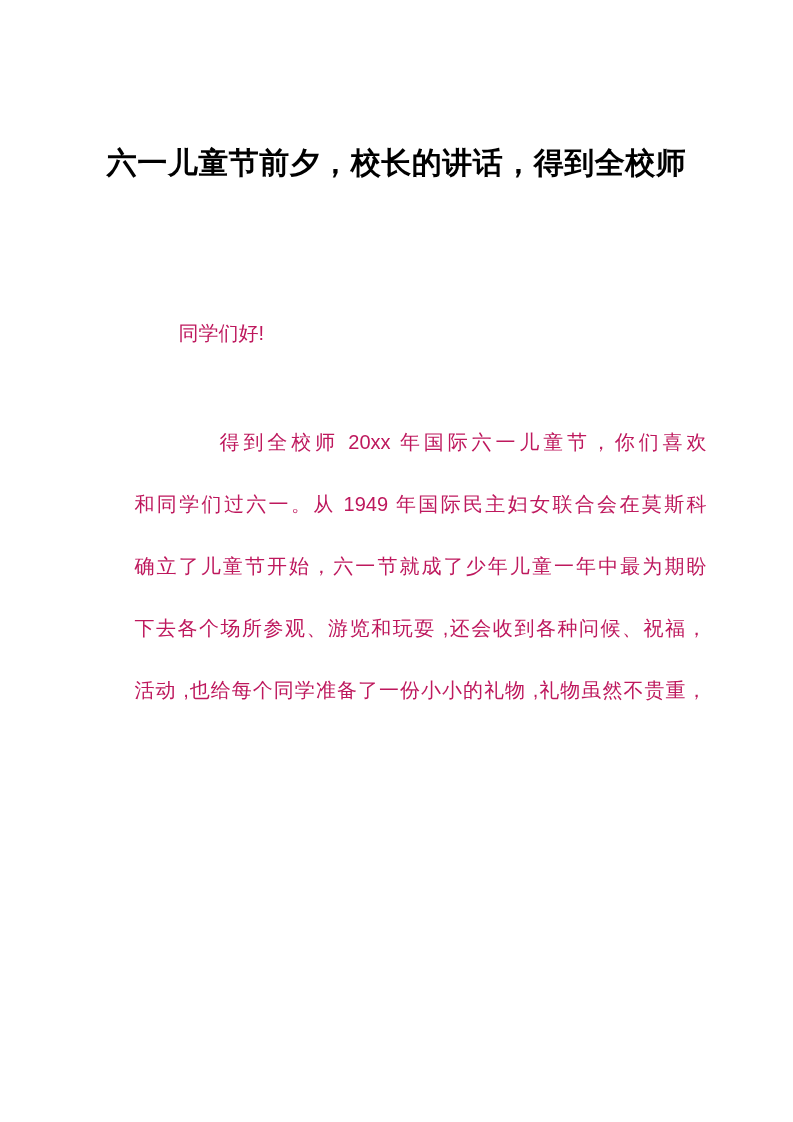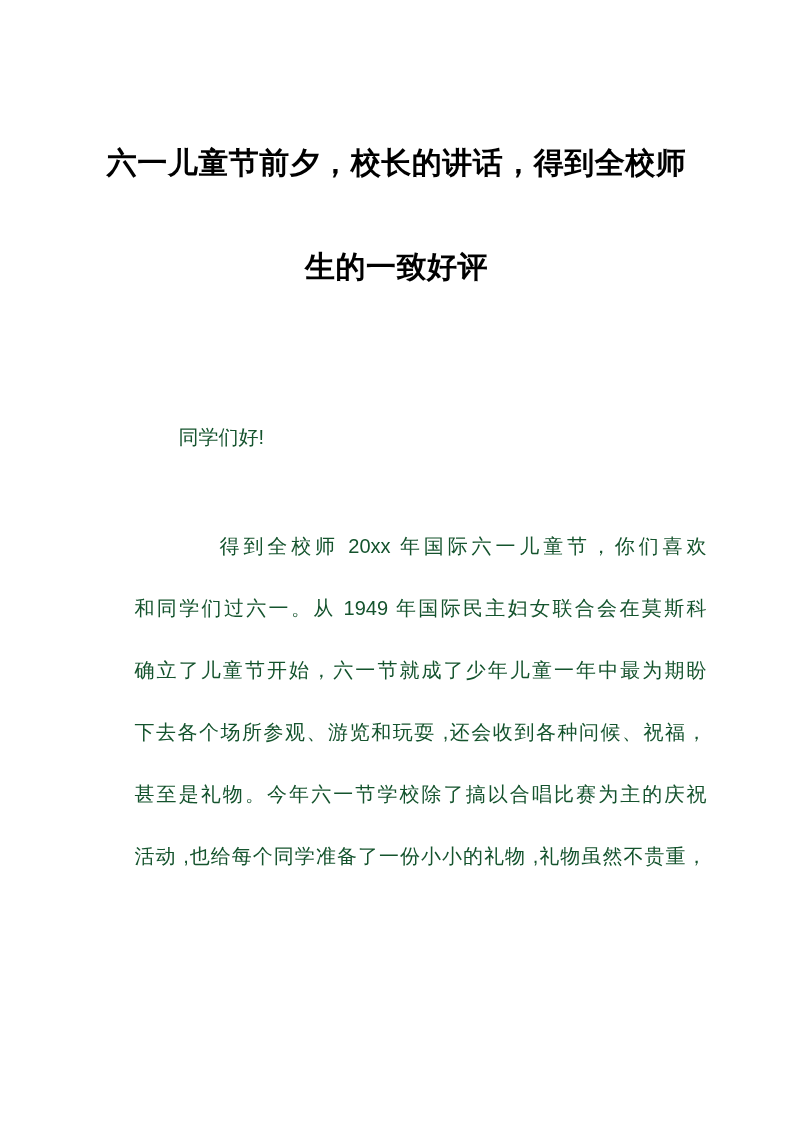--- a/index.html
+++ b/index.html
@@ -27,21 +27,21 @@
     letter-spacing: 0.5px;
   }
   .title-line {
     line-height: 104px;
     white-space: nowrap;
   }
   .doc-body {
     margin-left: 113px;
     width: 572px;
     font-size: 20px;
-    color: #14532d;
+    color: #be185d;
   }
   .salutation {
     margin: 87px 0 0 0;
     line-height: 62px;
     text-indent: 44px;
     text-align: left;
   }
   .paragraph {
     margin-top: 47px;
   }
@@ -54,31 +54,29 @@
     text-indent: 85px;
   }
 </style>
 </head>
 <body>
 
 <div class="page">
 
   <h1 class="title">
     <div class="title-line">六一儿童节前夕，校长的讲话，得到全校师</div>
-    <div class="title-line">生的一致好评</div>
   </h1>
 
   <div class="doc-body">
 
     <p class="salutation">同学们好!</p>
 
     <div class="paragraph">
       <div class="pline first">得到全校师 20xx 年国际六一儿童节，你们喜欢</div>
       <div class="pline">和同学们过六一。从 1949 年国际民主妇女联合会在莫斯科</div>
       <div class="pline">确立了儿童节开始，六一节就成了少年儿童一年中最为期盼</div>
       <div class="pline">下去各个场所参观、游览和玩耍 ,还会收到各种问候、祝福，</div>
-      <div class="pline">甚至是礼物。今年六一节学校除了搞以合唱比赛为主的庆祝</div>
       <div class="pline">活动 ,也给每个同学准备了一份小小的礼物 ,礼物虽然不贵重，</div>
     </div>
 
   </div>
 
 </div>
 
 </body></html>

